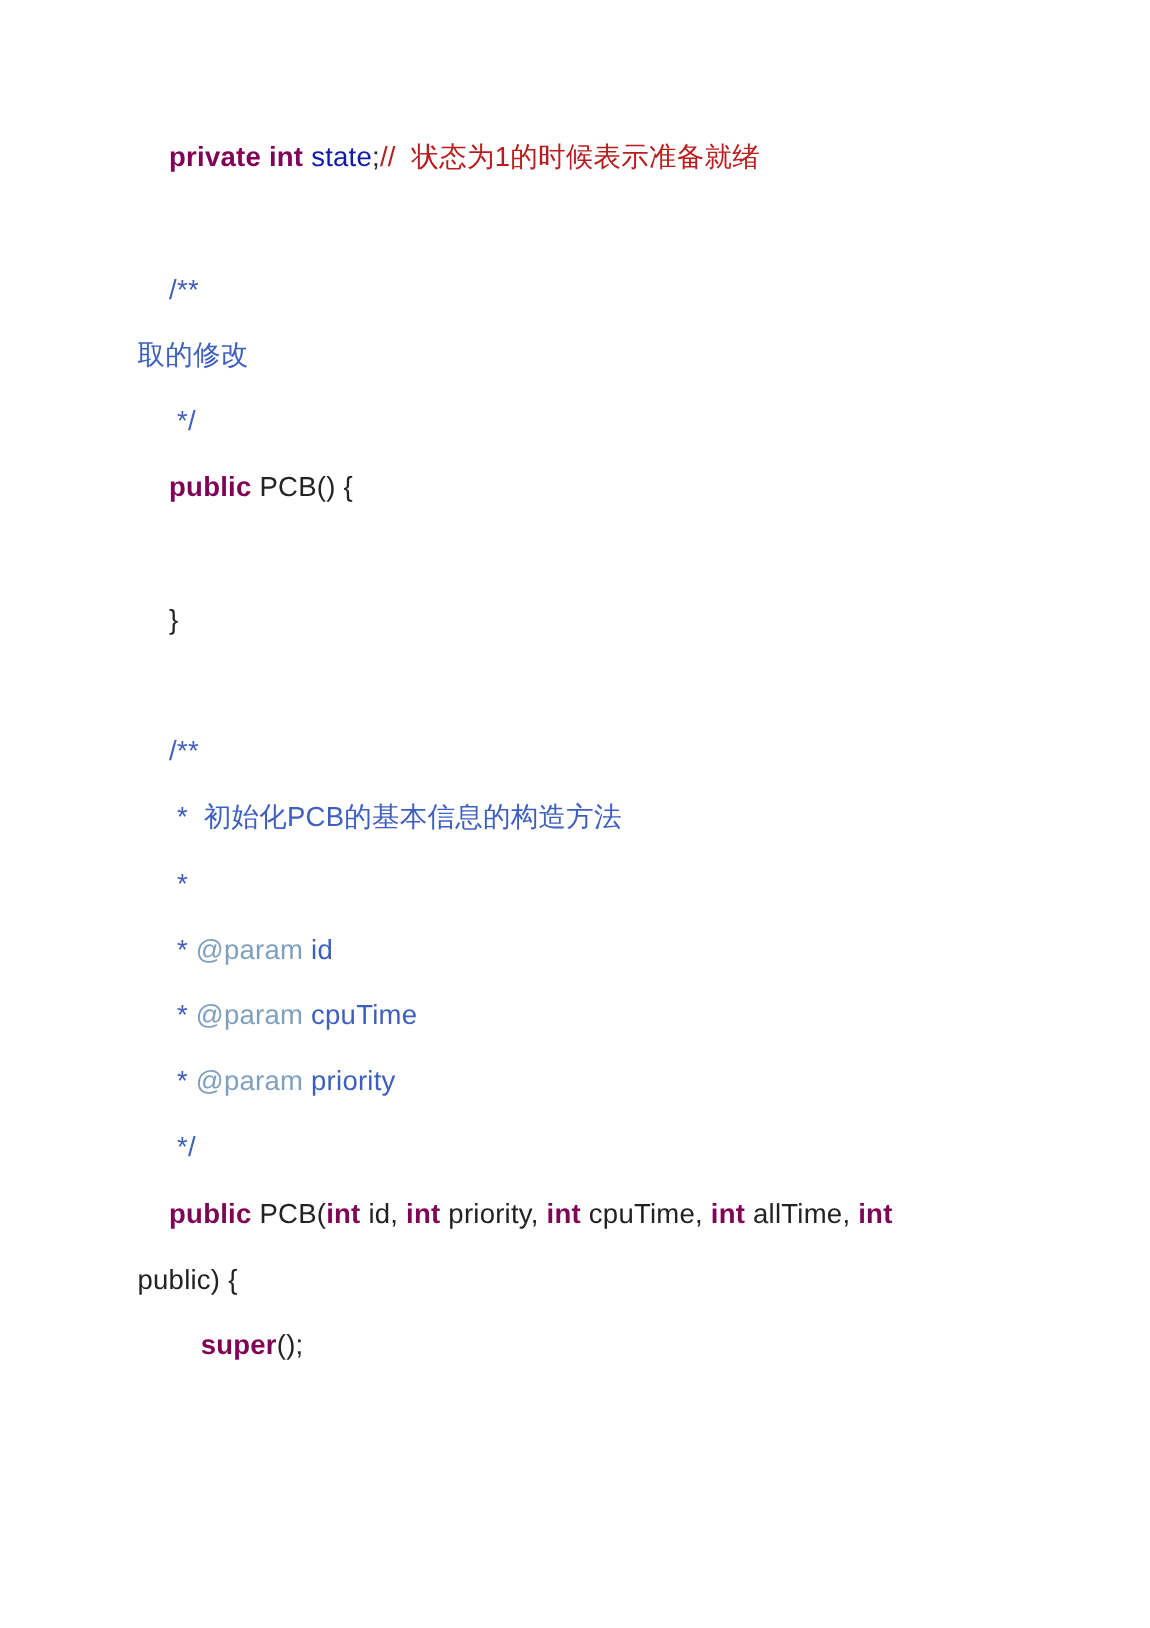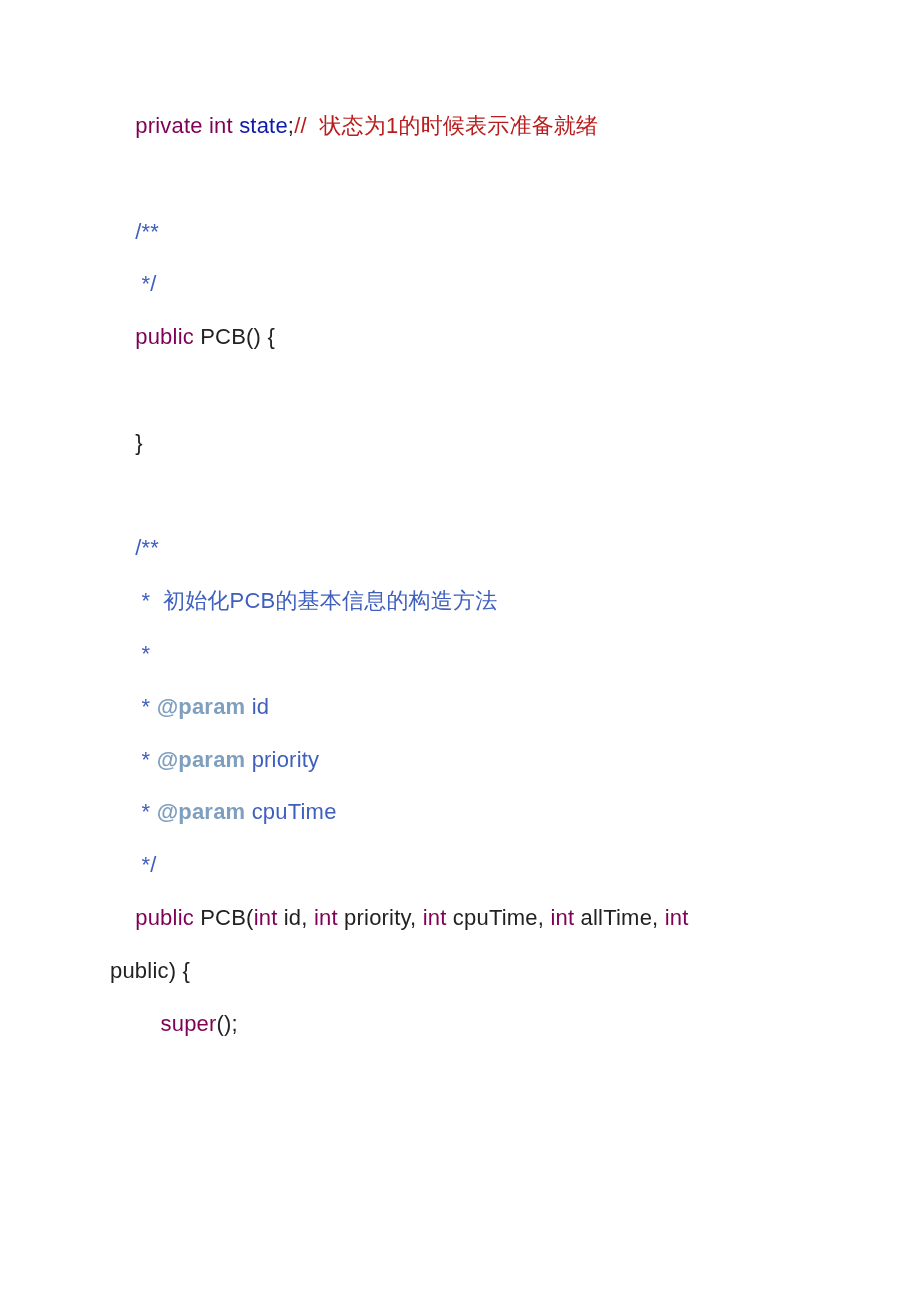--- a/index.html
+++ b/index.html
@@ -11,54 +11,55 @@
   }
   .page {
     padding: 100px 110px 140px 110px;
     font-size: 22px;
     line-height: 2.4;
     letter-spacing: 0.2px;
   }
   .line {
     white-space: pre;
   }
-  .kw { color: #7f0055; font-weight: normal; }
+  .kw { color: #7f0055; font-weight: bold; }
   .var { color: #0e1aa8; }
   .comment { color: #b91c1c; }
   .doc { color: #3f5fbf; }
-  .docbold { color: #7f9fbf; font-weight: bold; }
+  .docbold { color: #7f9fbf; font-weight: normal; }
   .plain { color: #222; }
 </style>
 </head>
 <body>
 
 <div class="page">
 
   <div class="line"><span>    </span><span class="kw">private int</span><span> </span><span class="var">state</span><span class="plain">;</span><span class="comment">//  状态为1的时候表示准备就绪</span></div>
 
   <div class="line"> </div>
 
   <div class="line doc">    /**</div>
+  <div class="line doc" style="margin-left:-0px;">取的修改</div>
   <div class="line doc">     */</div>
 
   <div class="line"><span>    </span><span class="kw">public</span><span class="plain"> PCB() {</span></div>
 
   <div class="line"> </div>
 
   <div class="line plain">    }</div>
 
   <div class="line"> </div>
 
   <div class="line doc">    /**</div>
   <div class="line doc">     *  初始化PCB的基本信息的构造方法</div>
   <div class="line doc">     *</div>
 
   <div class="line"><span class="doc">     * </span><span class="docbold">@param</span><span class="doc"> id</span></div>
+  <div class="line"><span class="doc">     * </span><span class="docbold">@param</span><span class="doc"> cpuTime</span></div>
   <div class="line"><span class="doc">     * </span><span class="docbold">@param</span><span class="doc"> priority</span></div>
-  <div class="line"><span class="doc">     * </span><span class="docbold">@param</span><span class="doc"> cpuTime</span></div>
 
   <div class="line doc">     */</div>
 
   <div class="line"><span>    </span><span class="kw">public</span><span class="plain"> PCB(</span><span class="kw">int</span><span class="plain"> id, </span><span class="kw">int</span><span class="plain"> priority, </span><span class="kw">int</span><span class="plain"> cpuTime, </span><span class="kw">int</span><span class="plain"> allTime, </span><span class="kw">int</span><span class="plain"> </span></div>
 
   <div class="line plain">public) {</div>
 
   <div class="line"><span>        </span><span class="kw">super</span><span class="plain">();</span></div>
 
 </div>

